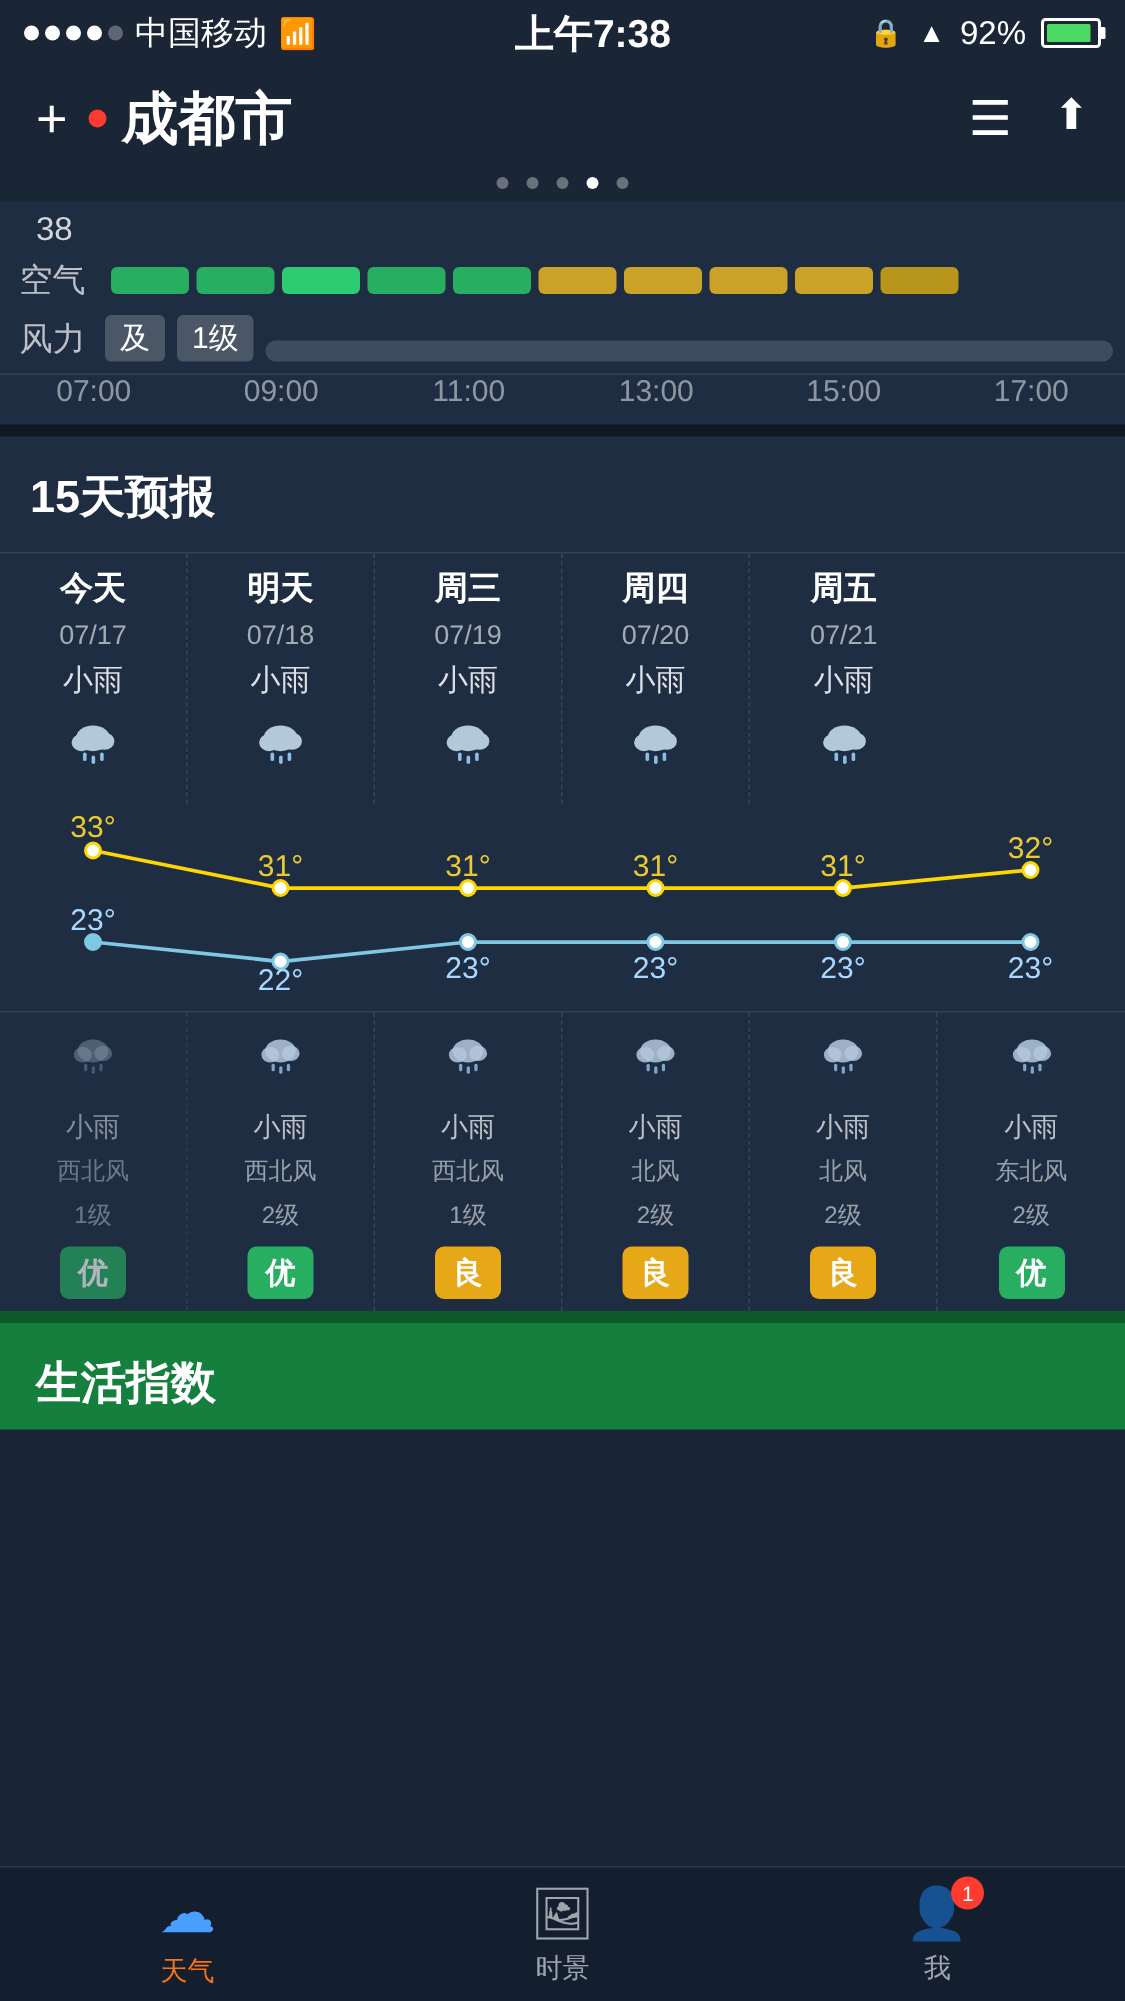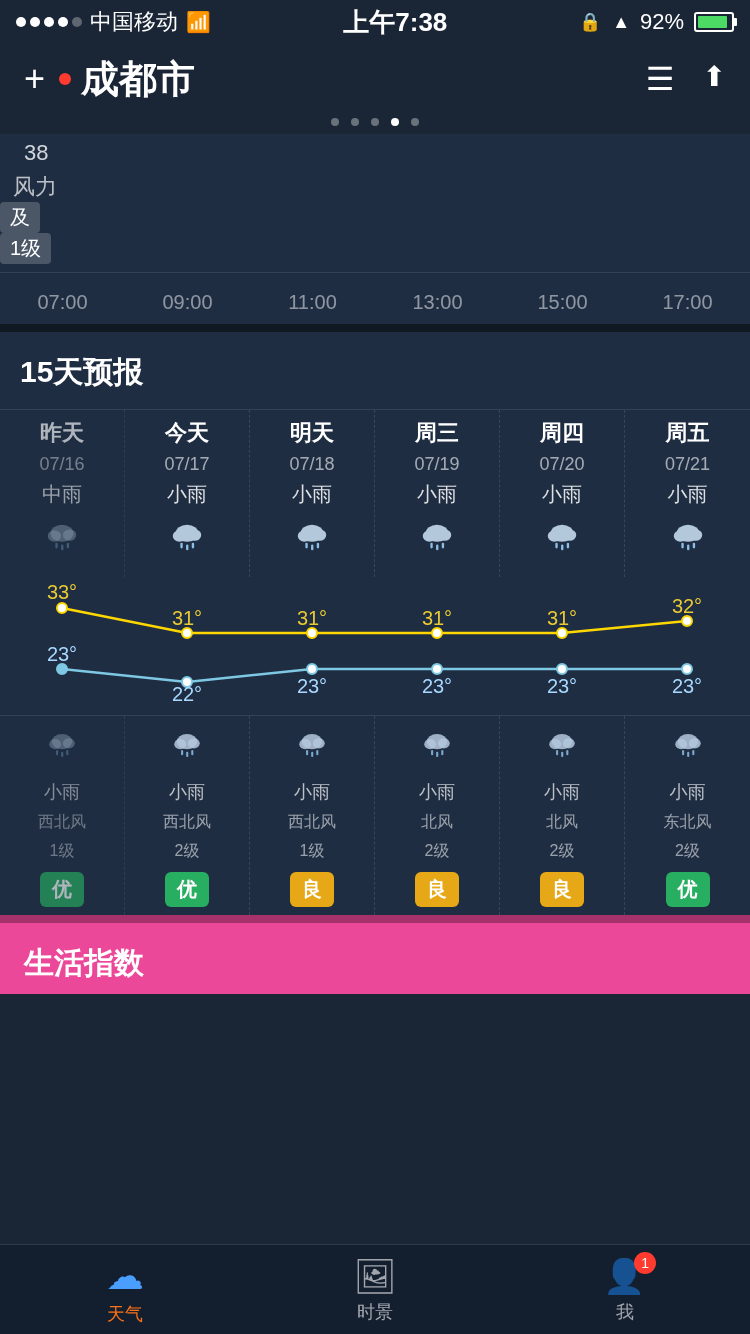--- a/index.html
+++ b/index.html
@@ -71,32 +71,32 @@
       padding: 6px 24px 2px;
       font-size: 22px; color: rgba(255,255,255,0.8);
     }
     .label-row {
       display: flex; align-items: center; padding: 4px 0;
     }
     .label-text { font-size: 22px; color: rgba(255,255,255,0.7); width: 70px; text-align: center; flex-shrink: 0; }
     .air-bar-container { display: flex; gap: 5px; padding: 0 4px; overflow: hidden; }
     .air-bar-seg { height: 18px; border-radius: 4px; }
     .wind-row {
-      display: flex; align-items: flex-start; padding: 4px 0 8px; flex-direction: column;
+      display: flex; align-items: flex-end; padding: 4px 0 8px;
     }
     .wind-label { font-size: 22px; color: rgba(255,255,255,0.7); width: 70px; text-align: center; flex-shrink: 0; }
     .wind-badge {
       background: rgba(255,255,255,0.2); border-radius: 4px;
       padding: 2px 10px; font-size: 20px; color: #fff; margin-right: 8px;
     }
     .wind-bar { flex: 1; height: 14px; background: rgba(255,255,255,0.15); border-radius: 7px; margin-right: 8px; }
 
     
     .time-axis {
-      display: flex; padding: 18px 0 10px;
+      display: flex; padding: 0 0 10px;
       border-top: 1px solid rgba(255,255,255,0.1);
     }
     .time-label {
       flex: 1; text-align: center; font-size: 20px; color: rgba(255,255,255,0.5);
     }
 
     
     .forecast-section { background: #1e2d42; padding: 0; }
     .forecast-title { font-size: 30px; font-weight: 700; padding: 20px 20px 16px; }
 
@@ -133,21 +133,21 @@
       height: 130px;
       width: 100%;
       margin: 4px 0;
     }
     .temp-chart-wrapper svg {
       width: 100%; height: 100%;
     }
 
     
     .life-section {
-      background: #ec4899;
+      background: #15803d;
       padding: 20px 24px 10px;
       border-top: 8px solid rgba(0,0,0,0.3);
     }
     .life-title { font-size: 30px; font-weight: 700; }
 
     
     .tab-bar {
       position: fixed;
       bottom: 0; left: 0;
       width: 750px; height: 90px;
@@ -221,20 +221,36 @@
   <div class="page-dot active"></div>
   <div class="page-dot"></div>
 </div>
 
 <div class="air-section">
 
   <div class="air-number-row">
     <span>38</span>
   </div>
 
+  <div class="label-row">
+    <span class="label-text">空气</span>
+    <div class="air-bar-container">
+
+      <div class="air-bar-seg" style="width:52px; background:#27ae60;"></div>
+      <div class="air-bar-seg" style="width:52px; background:#27ae60;"></div>
+      <div class="air-bar-seg" style="width:52px; background:#2ecc71;"></div>
+      <div class="air-bar-seg" style="width:52px; background:#27ae60;"></div>
+      <div class="air-bar-seg" style="width:52px; background:#27ae60;"></div>
+      <div class="air-bar-seg" style="width:52px; background:#c9a227;"></div>
+      <div class="air-bar-seg" style="width:52px; background:#c9a227;"></div>
+      <div class="air-bar-seg" style="width:52px; background:#c9a227;"></div>
+      <div class="air-bar-seg" style="width:52px; background:#c9a227;"></div>
+      <div class="air-bar-seg" style="width:52px; background:#b8961c;"></div>
+    </div>
+  </div>
 
   <div class="wind-row">
     <span class="wind-label">风力</span>
     <span class="wind-badge">及</span>
     <span class="wind-badge">1级</span>
     <div class="wind-bar"></div>
   </div>
 
   <div class="time-axis">
     <span class="time-label">07:00</span>
@@ -245,33 +261,20 @@
     <span class="time-label">17:00</span>
   </div>
 </div>
 
 <div style="height:8px; background:rgba(0,0,0,0.35);"></div>
 
 <div class="forecast-section">
   <div class="forecast-title">15天预报</div>
 
   <div class="forecast-grid" id="forecast-top">
-      <div class="forecast-col fc-col-yesterday">
-    <span class="fc-day">昨天</span>
-    <span class="fc-date">07/16</span>
-    <span class="fc-weather">中雨</span>
-    <span class="fc-icon"><svg width="38" height="38" viewBox="0 0 40 40" fill="none" xmlns="http://www.w3.org/2000/svg">
-    <ellipse cx="20" cy="16" rx="12" ry="9" fill="rgba(180,200,220,0.5)"></ellipse>
-    <ellipse cx="12" cy="19" rx="7" ry="6" fill="rgba(180,200,220,0.5)"></ellipse>
-    <ellipse cx="28" cy="18" rx="7" ry="6" fill="rgba(180,200,220,0.5)"></ellipse>
-    <rect x="13" y="26" width="2.5" height="6" rx="1.2" fill="rgba(140,190,230,0.5)"></rect>
-    <rect x="19" y="28" width="2.5" height="6" rx="1.2" fill="rgba(140,190,230,0.5)"></rect>
-    <rect x="25" y="26" width="2.5" height="6" rx="1.2" fill="rgba(140,190,230,0.5)"></rect>
-  </svg></span>
-  </div>
       <div class="forecast-col">
     <span class="fc-day">今天</span>
     <span class="fc-date">07/17</span>
     <span class="fc-weather">小雨</span>
     <span class="fc-icon"><svg width="38" height="38" viewBox="0 0 40 40" fill="none" xmlns="http://www.w3.org/2000/svg">
     <ellipse cx="20" cy="16" rx="12" ry="9" fill="rgba(180,200,220,1)"></ellipse>
     <ellipse cx="12" cy="19" rx="7" ry="6" fill="rgba(180,200,220,1)"></ellipse>
     <ellipse cx="28" cy="18" rx="7" ry="6" fill="rgba(180,200,220,1)"></ellipse>
     <rect x="13" y="26" width="2.5" height="6" rx="1.2" fill="rgba(140,190,230,1)"></rect>
     <rect x="19" y="28" width="2.5" height="6" rx="1.2" fill="rgba(140,190,230,1)"></rect>

